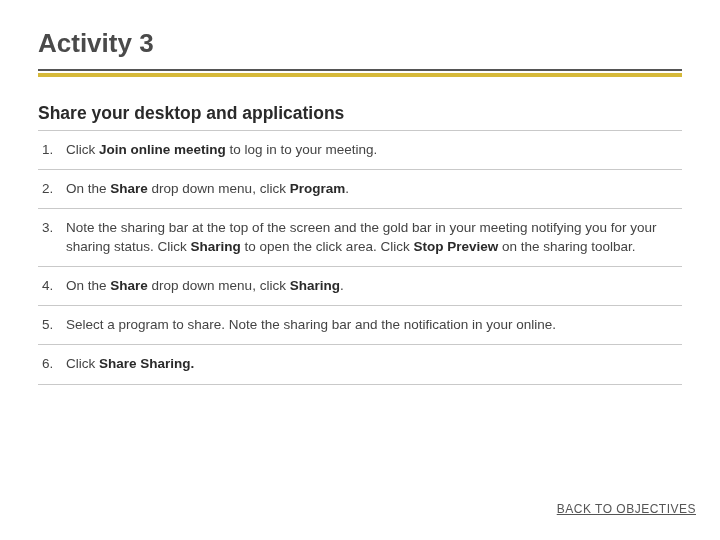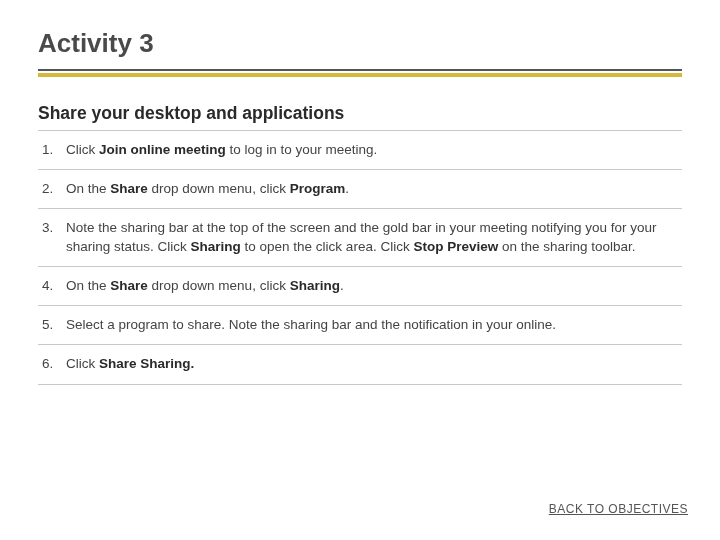--- a/index.html
+++ b/index.html
@@ -58,21 +58,21 @@
     position: absolute;
     left: 4px;
     top: 10px;
     font-size: 13.5px;
     color: #444;
   }
   .b { font-weight: 700; color: #2a2a2a; }
   .u { }
   .back-link {
     position: absolute;
-    right: 32px;
+    right: 24px;
     bottom: 24px;
     font-size: 12px;
     letter-spacing: 0.5px;
     color: #555;
     text-decoration: underline;
     cursor: pointer;
   }
 </style>
 </head>
 <body>

